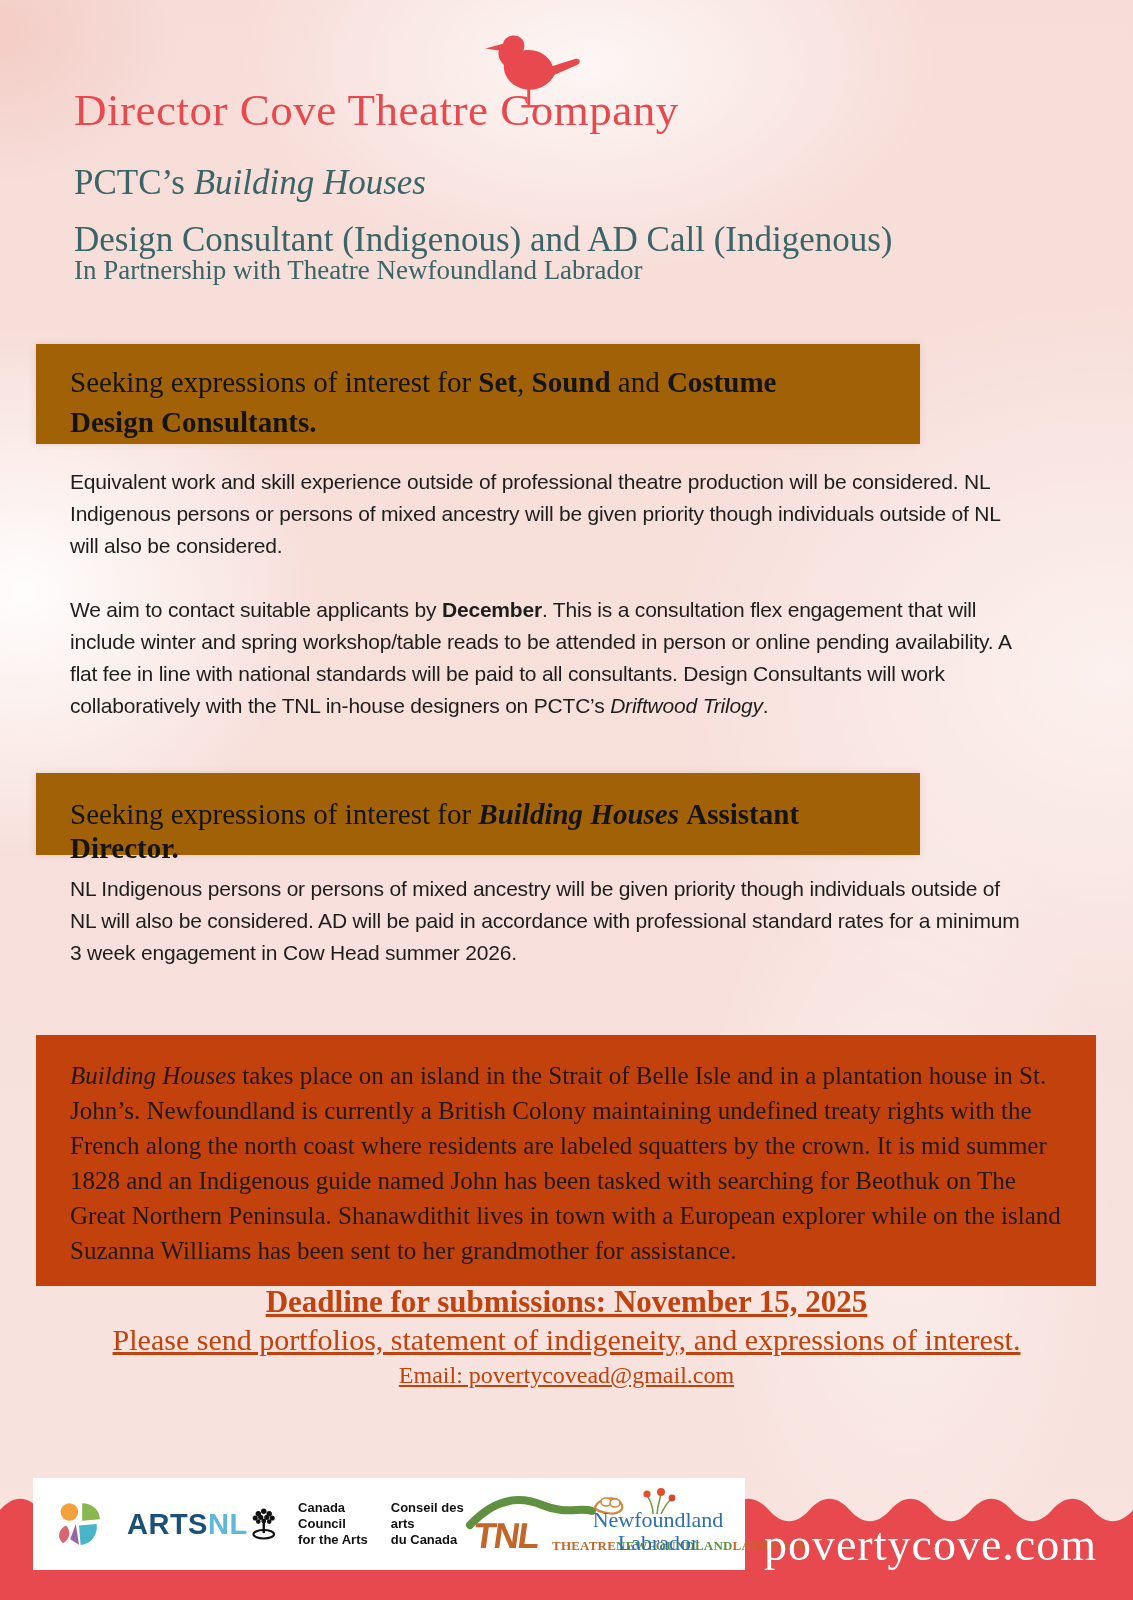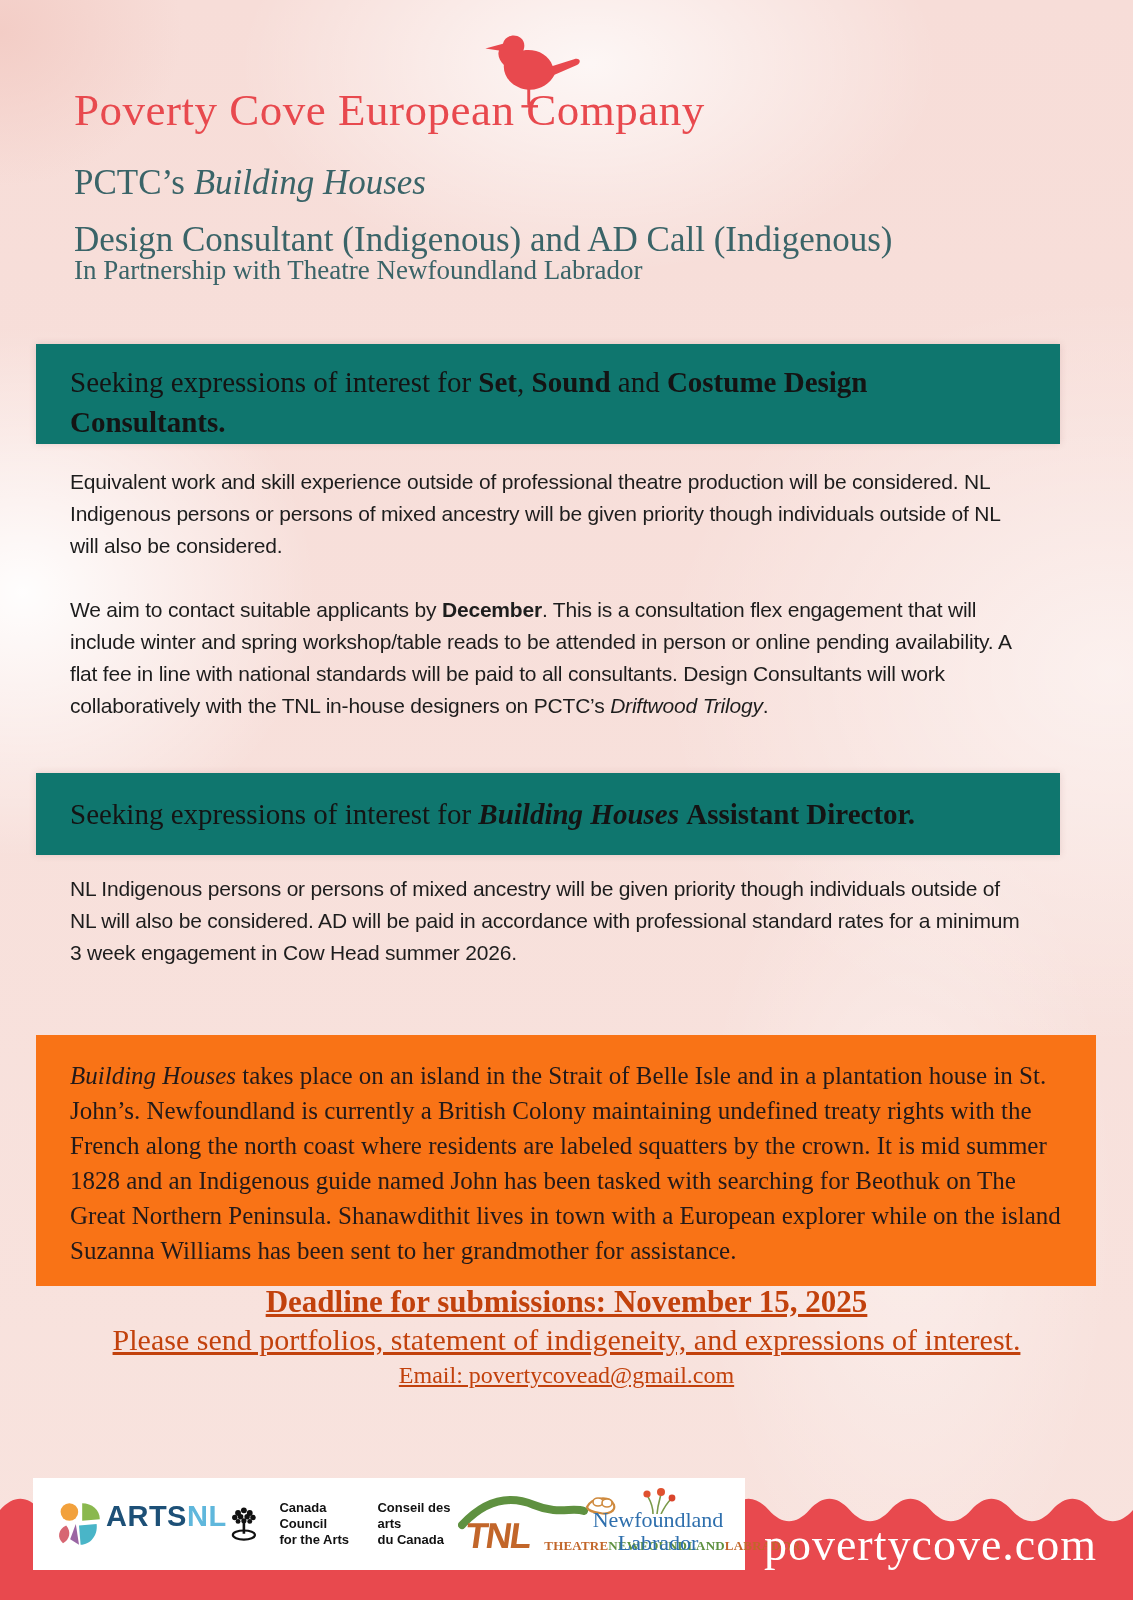--- a/index.html
+++ b/index.html
@@ -19,53 +19,53 @@
   #bird-logo{position:absolute;left:482px;top:30px;width:112px;height:78px;}
   #company-title{position:absolute;left:74px;top:84px;font-size:45px;color:#e8494e;letter-spacing:0.5px;white-space:nowrap;}
 
   
   .teal{color:#3a6468;}
   #series-line{position:absolute;left:74px;top:163px;font-size:35px;}
   #role-line{position:absolute;left:74px;top:220px;font-size:35px;white-space:nowrap;}
   #partnership-line{position:absolute;left:74px;top:255px;font-size:27px;}
 
   
-  .card{position:absolute;left:36px;width:1024px;background:#0f766e;
+  .card{position:absolute;left:36px;width:884px;background:#a16207;
         box-shadow:0 0 7px rgba(150,90,90,0.20);box-sizing:border-box;
         font-size:29px;color:#141414;}
   #card-set{top:344px;height:100px;padding:18px 70px 0 34px;line-height:40px;}
   #card-ad{top:773px;height:82px;padding:24px 40px 0 34px;line-height:34px;}
 
   
   .body-text{position:absolute;left:70px;width:960px;
              font-family:"Liberation Sans", sans-serif;font-size:21px;
              line-height:32px;color:#1d1d1d;letter-spacing:-0.2px;}
   #p1{top:466px;} #p2{top:594px;} #p3{top:873px;}
 
   
   #synopsis-card{position:absolute;left:36px;top:1035px;width:1060px;min-height:217px;
-                 background:#f97316;box-sizing:border-box;padding:23px 30px 18px 34px;
+                 background:#c2410c;box-sizing:border-box;padding:23px 30px 18px 34px;
                  font-size:25px;line-height:35px;color:#221a1a;}
 
   
   .center-line{position:absolute;left:0;width:100%;text-align:center;color:#c2410c;text-decoration:underline;}
   #deadline-line{top:1284px;font-size:31px;font-weight:bold;}
   #instructions-line{top:1323px;font-size:30px;}
   #email-line{top:1362px;font-size:24px;}
 
   .b{font-weight:bold;} .i{font-style:italic;} .bi{font-weight:bold;font-style:italic;}
 
   
   #red-wave{position:absolute;left:0;bottom:0;width:1133px;height:110px;z-index:1;}
   #website{position:absolute;right:36px;top:1518px;z-index:3;color:#ffffff;font-size:46px;letter-spacing:1px;}
   #logo-box{position:absolute;left:33px;top:1478px;width:712px;height:92px;background:#ffffff;
             z-index:2;display:flex;align-items:center;justify-content:space-between;
             padding:0 22px;box-sizing:border-box;}
 
-  .artsnl-logo{display:flex;align-items:flex-start;gap:3px;}
+  .artsnl-logo{display:flex;align-items:center;gap:24px;}
   .artsnl-text{font-family:"Liberation Sans", sans-serif;font-size:29px;font-weight:bold;letter-spacing:0.5px;}
   .artsnl-text .arts{color:#1d5077;} .artsnl-text .nl{color:#5fb7dc;}
 
   .cc-logo{display:flex;align-items:center;gap:19px;}
   .cc-text{font-family:"Liberation Sans", sans-serif;font-size:13px;font-weight:bold;
            line-height:16px;color:#111;display:flex;flex-direction:column;}
 
   .tnl-logo{position:relative;width:162px;height:74px;}
   .tnl-art{position:absolute;left:0;top:0;width:162px;height:74px;}
   .tnl-abbr{position:absolute;left:8px;bottom:4px;font-family:"Liberation Sans", sans-serif;
@@ -84,21 +84,21 @@
 
 <svg id="bird-logo" viewBox="0 0 112 80">
   <g fill="#e8494e">
     <path d="M2,19 L20,14 C22,6 32,3 38,8 C42,11 43,16 41,21
              C54,19 67,25 71,37 L93,30 C99,28 101,33 96,36 L73,46
              C68,56 56,63 44,61 C30,59 20,48 21,36 C17,32 14,26 16,21 Z"></path>
     <rect x="45" y="58" width="3" height="19" rx="1.2"></rect>
     <path d="M39,77 L56,77 L56,79.5 L39,79.5 Z"></path>
   </g>
 </svg>
-<div id="company-title">Poverty Cove European Company</div>
+<div id="company-title">Director Cove Theatre Company</div>
 
 <div id="series-line" class="teal">
   <span>PCTC’s </span><span class="i">Building Houses</span>
 </div>
 <div id="role-line" class="teal">Design Consultant (Indigenous) and AD Call (Indigenous)</div>
 <div id="partnership-line" class="teal">In Partnership with Theatre Newfoundland Labrador</div>
 
 <div id="card-set" class="card">
   <span>Seeking expressions of interest for </span><span class="b">Set</span><span>, </span><span class="b">Sound</span><span> and </span><span class="b">Costume Design Consultants</span><span class="b">.</span>
 </div>

